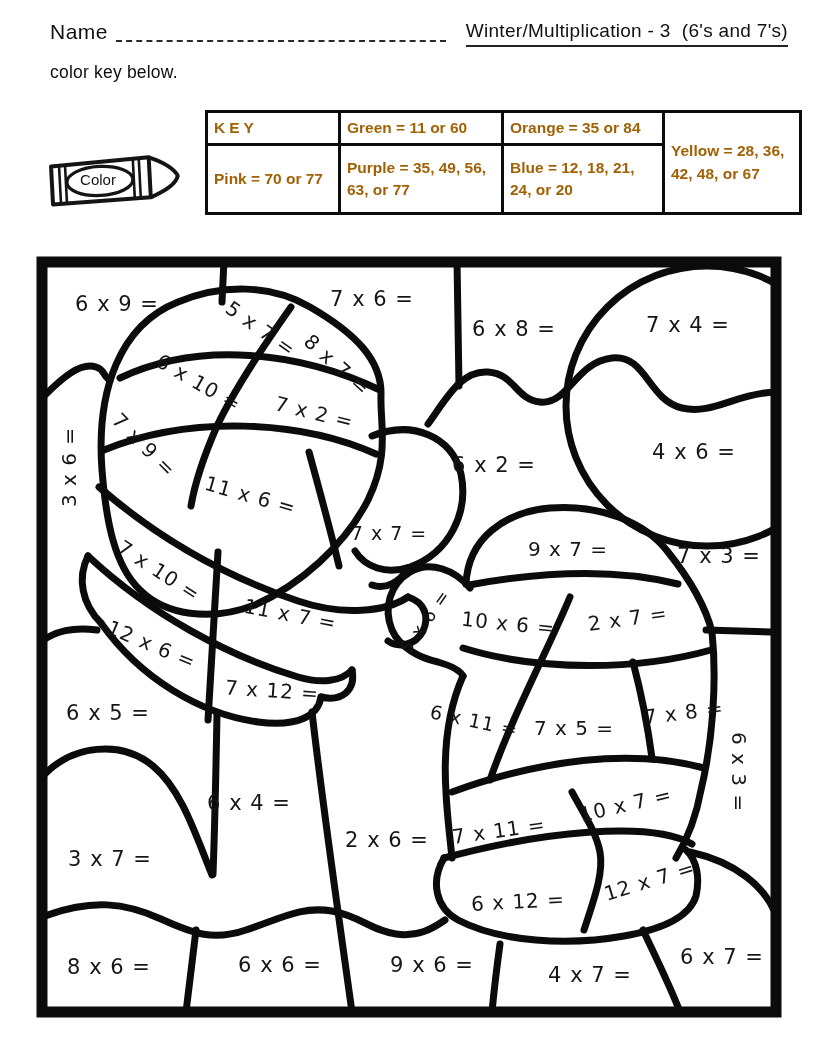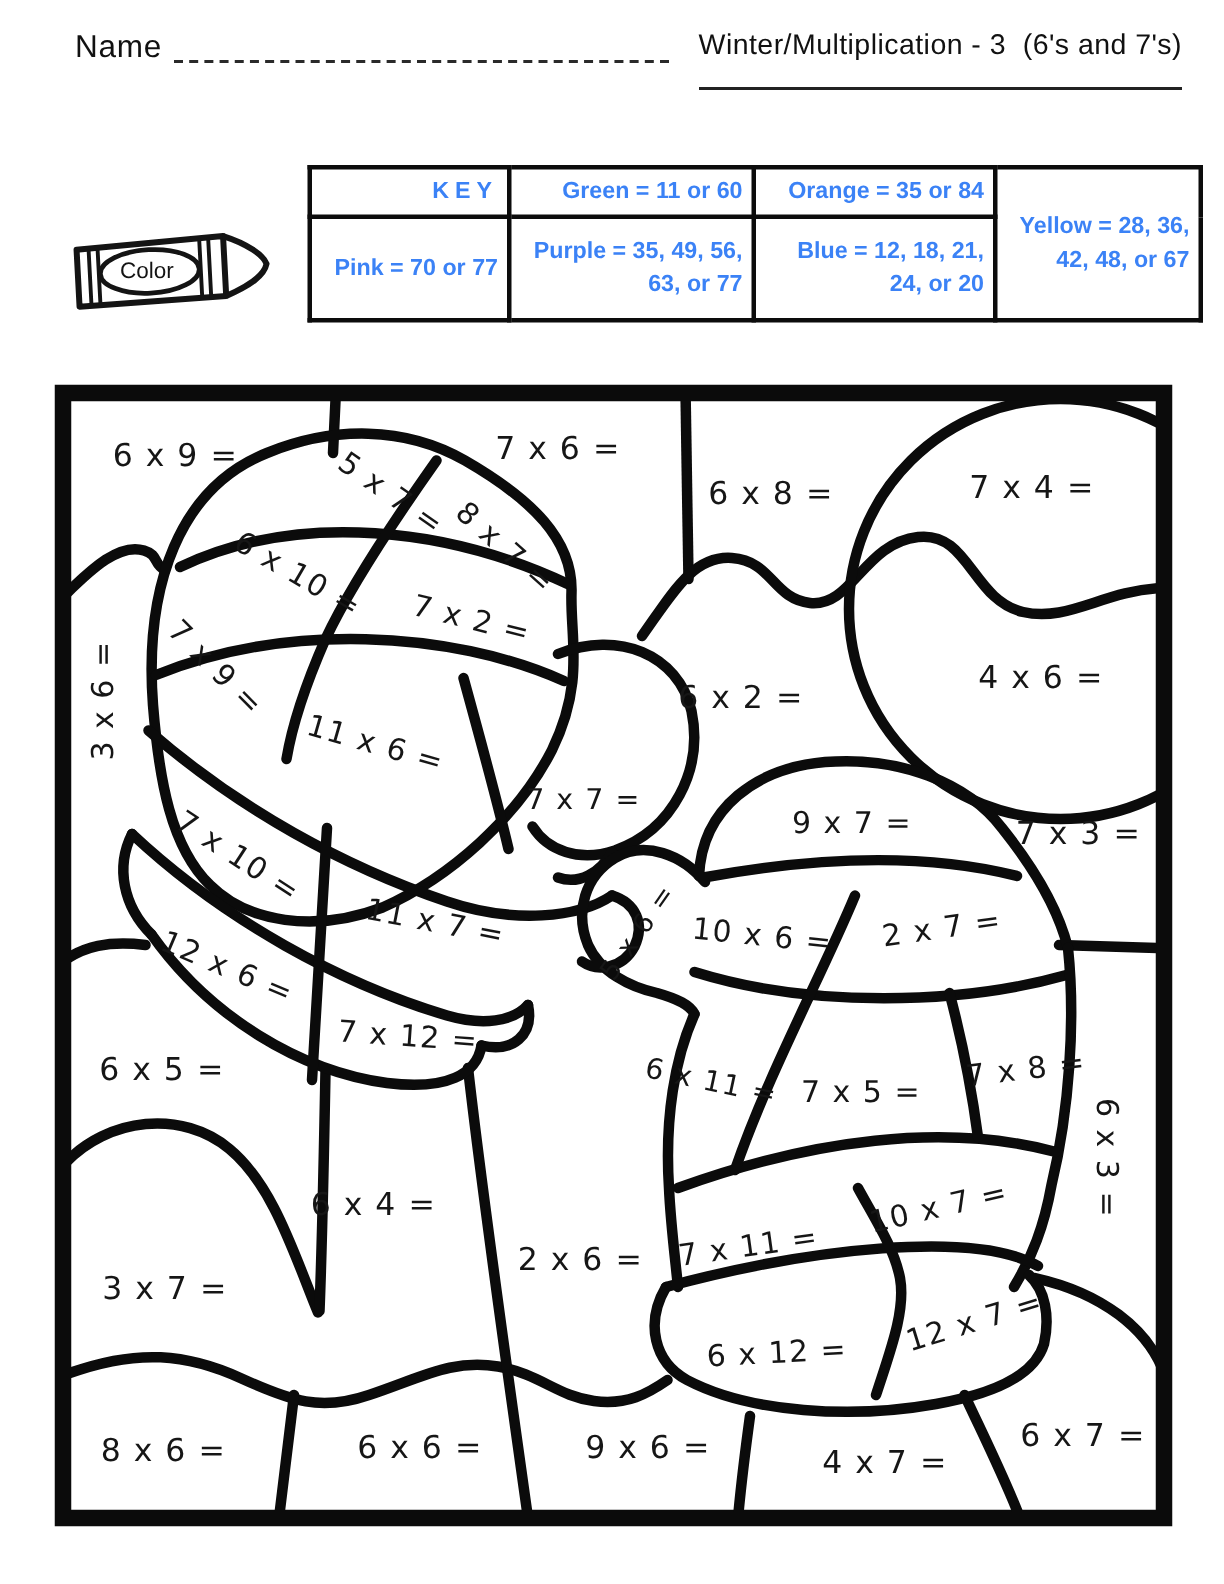--- a/index.html
+++ b/index.html
@@ -9,32 +9,32 @@
   }
   
   .name-row{position:absolute;left:50px;top:20px;width:720px;height:30px;}
   .name-label{font-size:21px;letter-spacing:.5px;color:#111;}
   .name-line{
     position:absolute;left:66px;top:20px;width:330px;height:0;
     border-bottom:2px dashed #2a2a2a;
   }
   .title{
     position:absolute;right:28px;top:20px;font-size:19px;letter-spacing:.3px;
-    border-bottom:2px solid #222;padding-bottom:16px;white-space:pre;color:#111;
+    border-bottom:2px solid #222;padding-bottom:3px;white-space:pre;color:#111;
   }
   .instructions{position:absolute;left:50px;top:58px;width:740px;
     font-size:17.5px;line-height:1.62;letter-spacing:.2px;color:#0e0e0e;}
   
   table.key{
     position:absolute;left:205px;top:110px;border-collapse:collapse;
     table-layout:fixed;
   }
   table.key td{
-    border:3.5px solid #0c0c0c;text-align:right;vertical-align:middle;
-    font-weight:bold;font-size:15.5px;line-height:1.45;padding:4px 6px;color:#3b82f6;
+    border:3.5px solid #0c0c0c;text-align:left;vertical-align:middle;
+    font-weight:bold;font-size:15.5px;line-height:1.45;padding:4px 6px;color:#a16207;
   }
   td.key-title{font-weight:normal;font-size:17px;letter-spacing:4px;}
   
   #crayon{position:absolute;left:38px;top:143px;}
   
   #puzzle{position:absolute;left:0px;top:0px;}
   .ln{fill:none;stroke:#0b0b0b;stroke-width:7;stroke-linecap:round;stroke-linejoin:round;}
   .eq{font-family:"DejaVu Sans",sans-serif;fill:#161616;letter-spacing:1px;}
   
   .footer{position:absolute;left:0;top:1022px;width:816px;text-align:center;
@@ -45,20 +45,21 @@
 
 <div id="page">
 
   <div class="name-row">
     <span class="name-label">Name</span>
     <span class="name-line"></span>
   </div>
   <div class="title">Winter/Multiplication - 3  (6's and 7's)</div>
 
   <div class="instructions">
+    <div>color key below.</div>
   </div>
 
   <svg id="crayon" width="160" height="78" viewBox="0 0 160 78">
     <g transform="rotate(-3 80 40)" fill="none" stroke="#141414">
       <path d="M 14 20 L 112 16 L 112 56 L 14 58 Z" stroke-width="4" stroke-linejoin="round"></path>
       <path d="M 112 16 C 128 22 138 30 140 36 C 138 44 128 50 112 56" stroke-width="4" stroke-linejoin="round"></path>
       <path d="M 22 20.5 L 22 57.5 M 28 20.3 L 28 57.3" stroke-width="2.6"></path>
       <path d="M 96 17 L 96 56.5 M 102 16.7 L 102 56.4" stroke-width="2.6"></path>
       <ellipse cx="62" cy="37" rx="33" ry="14.5" stroke-width="3.2"></ellipse>
     </g>

